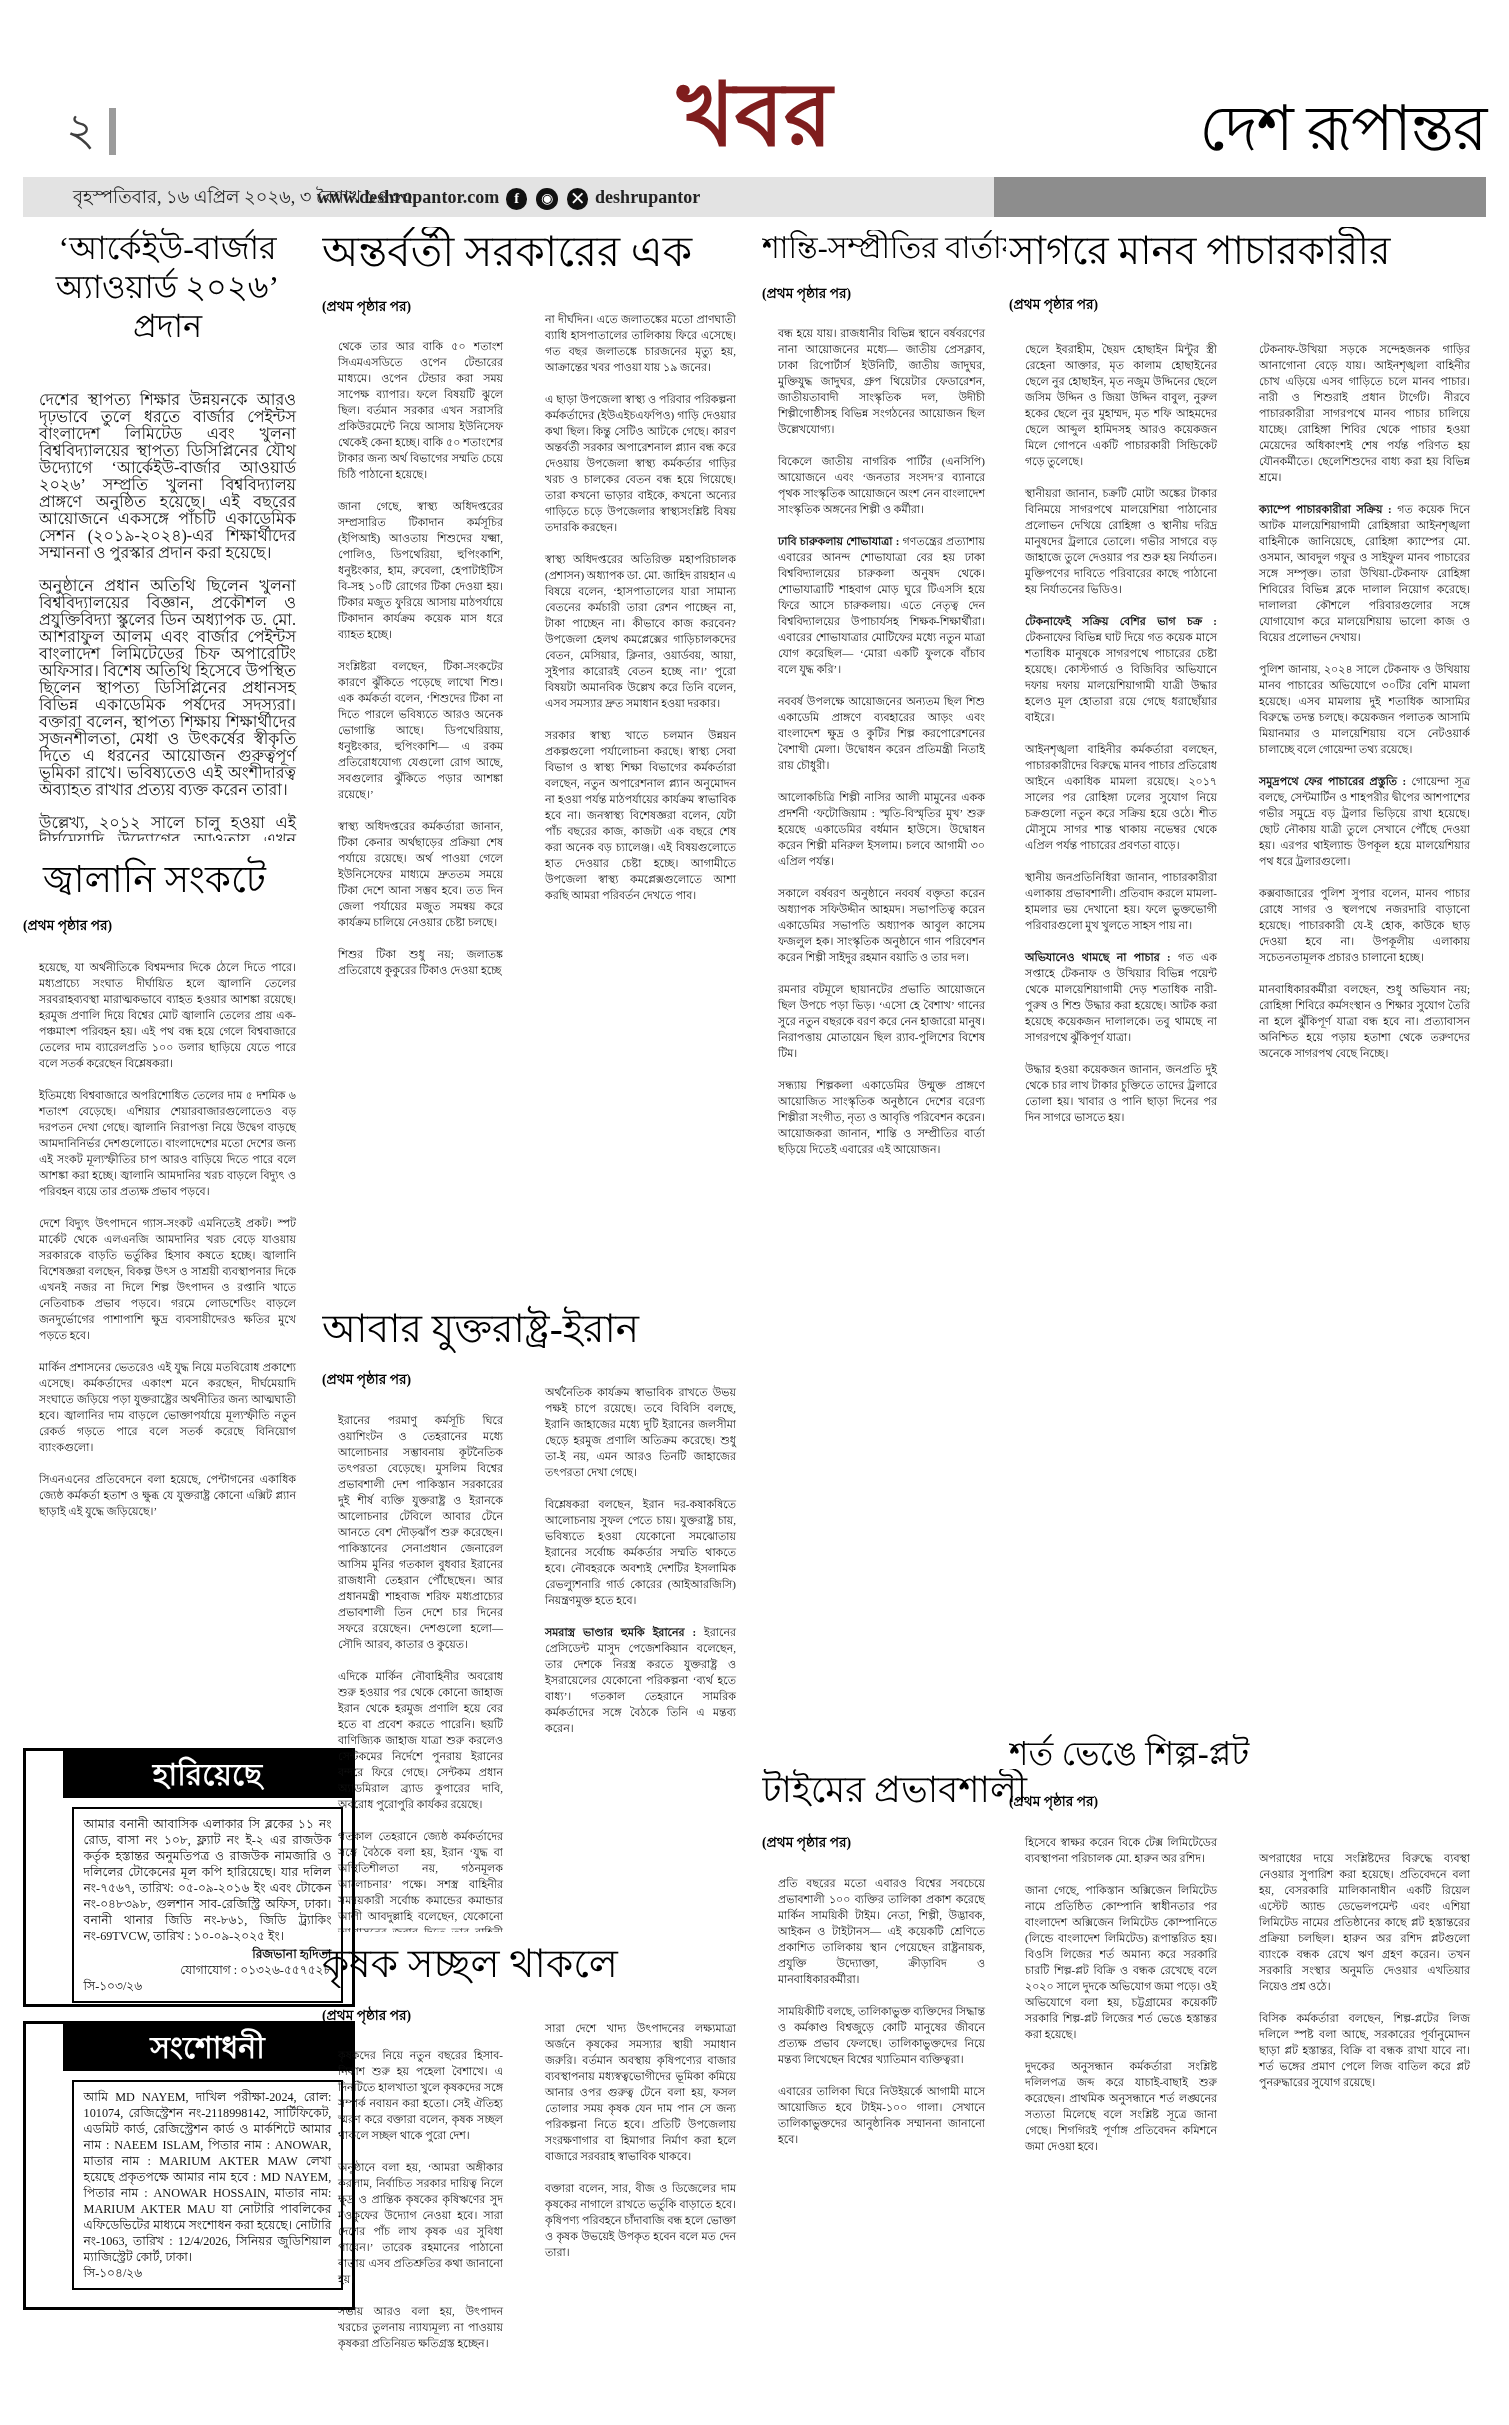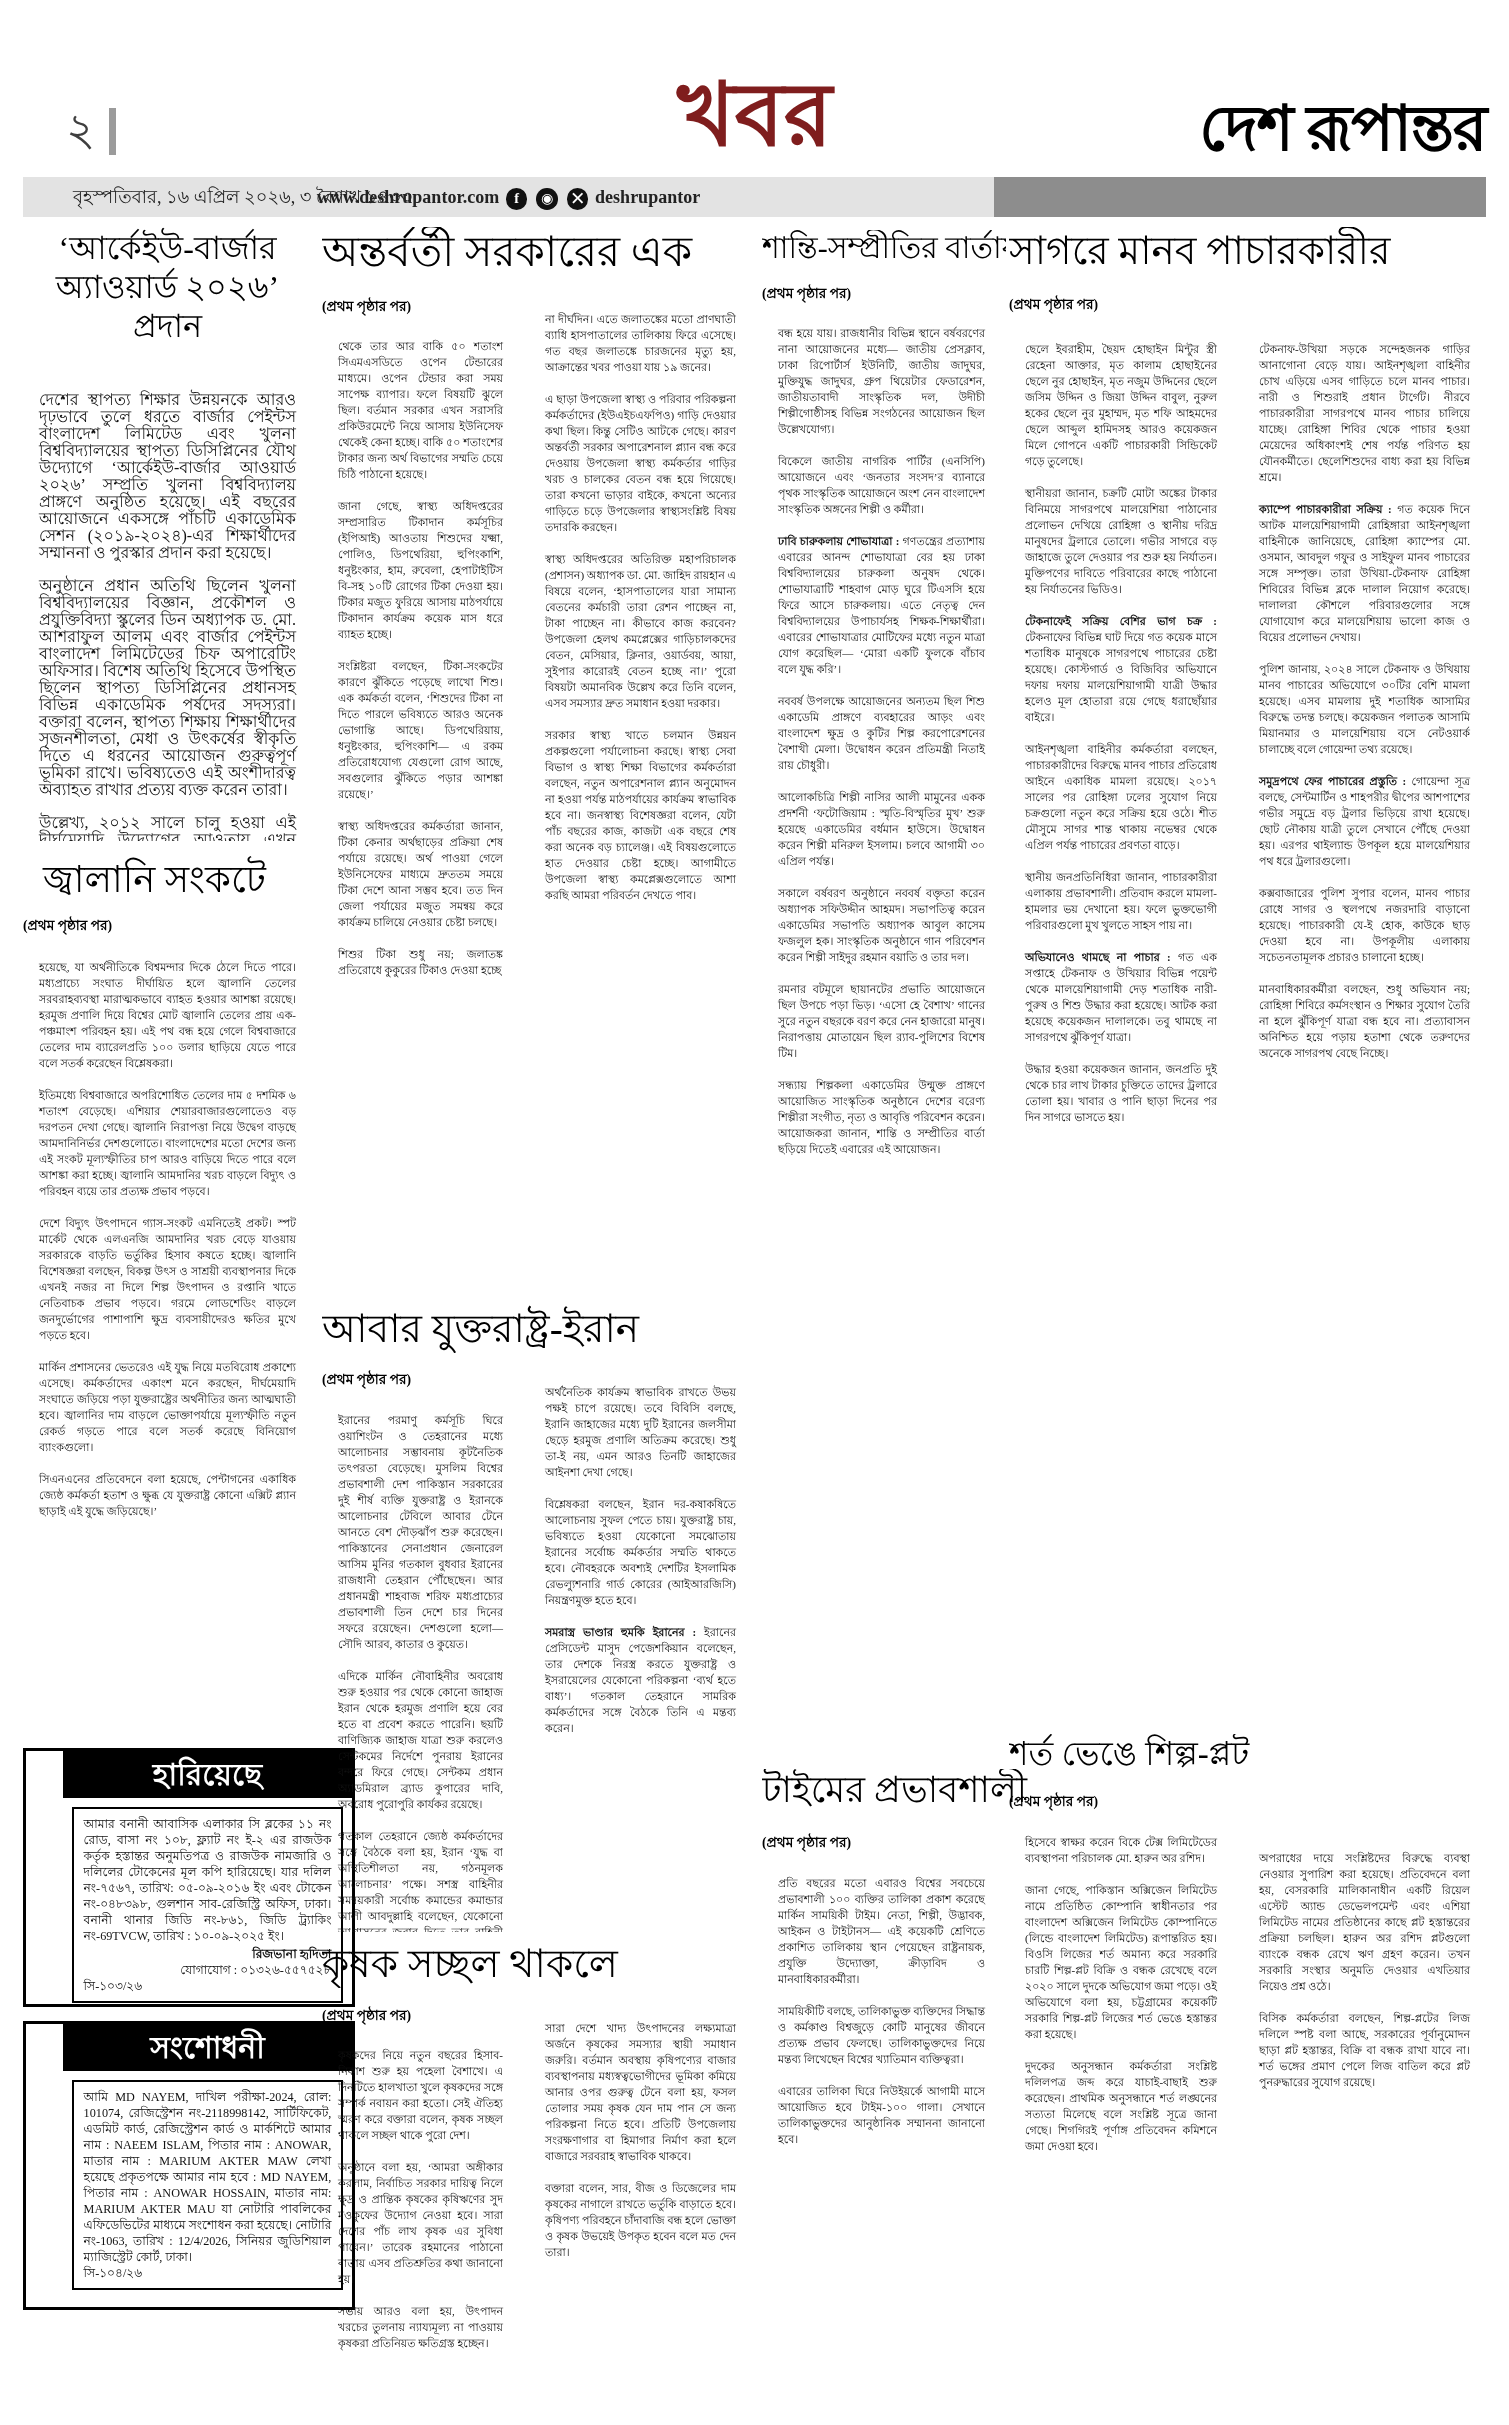--- a/index.html
+++ b/index.html
@@ -3,21 +3,21 @@
 <meta charset="utf-8">
 <style>
   html,body{margin:0;padding:0;background:#888;}
   .page{position:relative;width:1509px;height:2426px;background:#ffffff;
         font-family:"Liberation Serif","DejaVu Serif",serif;color:#111;overflow:hidden;}
   .abs{position:absolute;}
   
   .pagenum{font-size:45px;color:#3f3f3f;line-height:1;}
   .pagenum-bar{width:6.5px;height:47px;background:#9b9b9b;}
   .section-title{width:1509px;text-align:center;font-size:88px;font-weight:bold;color:#7f1d1d;line-height:1;}
-  .logo{font-size:63px;font-weight:bold;color:#000;line-height:1;letter-spacing:-1.4px;}
+  .logo{font-size:63px;font-weight:normal;color:#000;line-height:1;letter-spacing:-1.4px;}
   .band{background:#e3e3e3;height:40px;}
   .band-date{position:absolute;left:50px;top:0;line-height:40px;font-size:18px;color:#222;}
   .band-center{position:absolute;left:0;right:492px;top:0;text-align:center;line-height:40px;font-size:18px;color:#222;font-weight:bold;}
   .sicon{display:inline-block;width:21.6px;height:21.6px;border-radius:50%;background:#111;color:#fff;
          font-size:14.4px;line-height:21.6px;text-align:center;vertical-align:middle;margin:0 2.2px;font-weight:bold;}
   .band-dark{position:absolute;right:0;top:0;bottom:0;width:492px;background:#8d8d8d;}
   
   .headline{font-weight:normal;color:#000;line-height:1.22;}
   .nowrap{white-space:nowrap;overflow:hidden;}
   .center{text-align:center;}
@@ -108,21 +108,21 @@
     </div>
 
   <div class="abs headline nowrap" style="left:322px;top:1305px;width:430px;font-size:39px;">আবার যুক্তরাষ্ট্র-ইরান</div>
   <div class="abs cont" style="left:322px;top:1368px;">(প্রথম পৃষ্ঠার পর)</div>
   <div class="abs body-text" style="left:322px;top:1396px;width:197px;height:536px;">
       <p>ইরানের পরমাণু কর্মসূচি ঘিরে ওয়াশিংটন ও তেহরানের মধ্যে আলোচনার সম্ভাবনায় কূটনৈতিক তৎপরতা বেড়েছে। মুসলিম বিশ্বের প্রভাবশালী দেশ পাকিস্তান সরকারের দুই শীর্ষ ব্যক্তি যুক্তরাষ্ট্র ও ইরানকে আলোচনার টেবিলে আবার টেনে আনতে বেশ দৌড়ঝাঁপ শুরু করেছেন। পাকিস্তানের সেনাপ্রধান জেনারেল আসিম মুনির গতকাল বুধবার ইরানের রাজধানী তেহরান পৌঁছেছেন। আর প্রধানমন্ত্রী শাহবাজ শরিফ মধ্যপ্রাচ্যের প্রভাবশালী তিন দেশে চার দিনের সফরে রয়েছেন। দেশগুলো হলো— সৌদি আরব, কাতার ও কুয়েত।</p>
       <p>এদিকে মার্কিন নৌবাহিনীর অবরোধ শুরু হওয়ার পর থেকে কোনো জাহাজ ইরান থেকে হরমুজ প্রণালি হয়ে বের হতে বা প্রবেশ করতে পারেনি। ছয়টি বাণিজ্যিক জাহাজ যাত্রা শুরু করলেও সেন্টকমের নির্দেশে পুনরায় ইরানের বন্দরে ফিরে গেছে। সেন্টকম প্রধান অ্যাডমিরাল ব্র্যাড কুপারের দাবি, অবরোধ পুরোপুরি কার্যকর রয়েছে।</p>
       <p>গতকাল তেহরানে জ্যেষ্ঠ কর্মকর্তাদের সঙ্গে বৈঠকে বলা হয়, ইরান ‘যুদ্ধ বা অস্থিতিশীলতা নয়, গঠনমূলক আলোচনার’ পক্ষে। সশস্ত্র বাহিনীর সমন্বয়কারী সর্বোচ্চ কমান্ডের কমান্ডার আলী আবদুল্লাহি বলেছেন, যেকোনো আগ্রাসনের জবাব দিতে তার বাহিনী প্রস্তুত।</p>
     </div>
   <div class="abs body-text" style="left:529px;top:1368px;width:223px;height:563px;">
-      <p>অর্থনৈতিক কার্যক্রম স্বাভাবিক রাখতে উভয় পক্ষই চাপে রয়েছে। তবে বিবিসি বলছে, ইরানি জাহাজের মধ্যে দুটি ইরানের জলসীমা ছেড়ে হরমুজ প্রণালি অতিক্রম করেছে। শুধু তা-ই নয়, এমন আরও তিনটি জাহাজের আইনশা দেখা গেছে।</p>
+      <p>অর্থনৈতিক কার্যক্রম স্বাভাবিক রাখতে উভয় পক্ষই চাপে রয়েছে। তবে বিবিসি বলছে, ইরানি জাহাজের মধ্যে দুটি ইরানের জলসীমা ছেড়ে হরমুজ প্রণালি অতিক্রম করেছে। শুধু তা-ই নয়, এমন আরও তিনটি জাহাজের তৎপরতা দেখা গেছে।</p>
       <p>বিশ্লেষকরা বলছেন, ইরান দর-কষাকষিতে আলোচনায় সুফল পেতে চায়। যুক্তরাষ্ট্র চায়, ভবিষ্যতে হওয়া যেকোনো সমঝোতায় ইরানের সর্বোচ্চ কর্মকর্তার সম্মতি থাকতে হবে। নৌবহরকে অবশ্যই দেশটির ইসলামিক রেভল্যুশনারি গার্ড কোরের (আইআরজিসি) নিয়ন্ত্রণমুক্ত হতে হবে।</p>
       <p><b>সমরাস্ত্র ভাণ্ডার হুমকি ইরানের : </b>ইরানের প্রেসিডেন্ট মাসুদ পেজেশকিয়ান বলেছেন, তার দেশকে নিরস্ত্র করতে যুক্তরাষ্ট্র ও ইসরায়েলের যেকোনো পরিকল্পনা ‘ব্যর্থ হতে বাধ্য’। গতকাল তেহরানে সামরিক কর্মকর্তাদের সঙ্গে বৈঠকে তিনি এ মন্তব্য করেন।</p>
     </div>
 
   <div class="abs headline nowrap" style="left:322px;top:1940px;width:430px;font-size:39px;">কৃষক সচ্ছল থাকলে</div>
   <div class="abs cont" style="left:322px;top:2004px;">(প্রথম পৃষ্ঠার পর)</div>
   <div class="abs body-text" style="left:322px;top:2031px;width:197px;height:387px;">
       <p>কৃষকদের নিয়ে নতুন বছরের হিসাব-নিকাশ শুরু হয় পহেলা বৈশাখে। এ দিনটিতে হালখাতা খুলে কৃষকদের সঙ্গে সম্পর্ক নবায়ন করা হতো। সেই ঐতিহ্য স্মরণ করে বক্তারা বলেন, কৃষক সচ্ছল থাকলে সচ্ছল থাকে পুরো দেশ।</p>
       <p>অনুষ্ঠানে বলা হয়, ‘আমরা অঙ্গীকার করলাম, নির্বাচিত সরকার দায়িত্ব নিলে ক্ষুদ্র ও প্রান্তিক কৃষকের কৃষিঋণের সুদ মওকুফের উদ্যোগ নেওয়া হবে। সারা দেশের পাঁচ লাখ কৃষক এর সুবিধা পাবেন।’ তারেক রহমানের পাঠানো বার্তায় এসব প্রতিশ্রুতির কথা জানানো হয়।</p>
       <p>সভায় আরও বলা হয়, উৎপাদন খরচের তুলনায় ন্যায্যমূল্য না পাওয়ায় কৃষকরা প্রতিনিয়ত ক্ষতিগ্রস্ত হচ্ছেন।</p>

